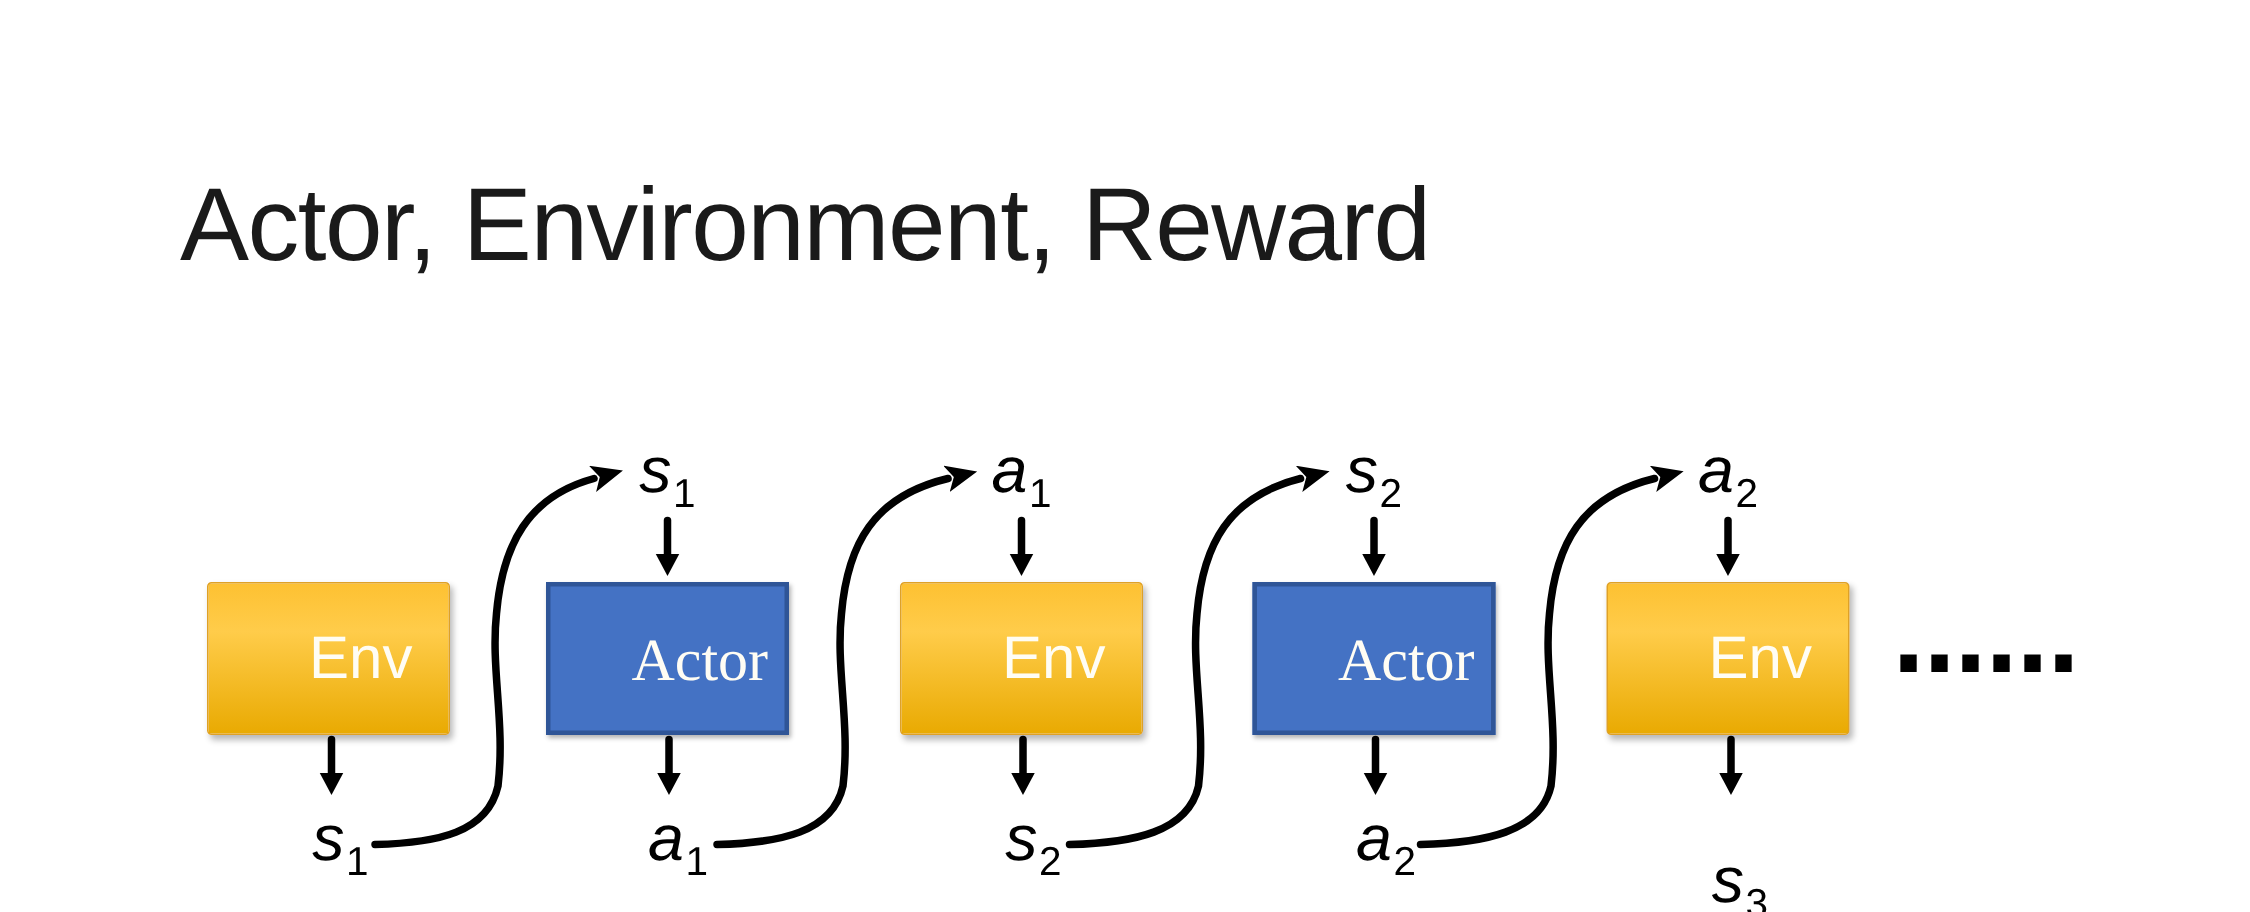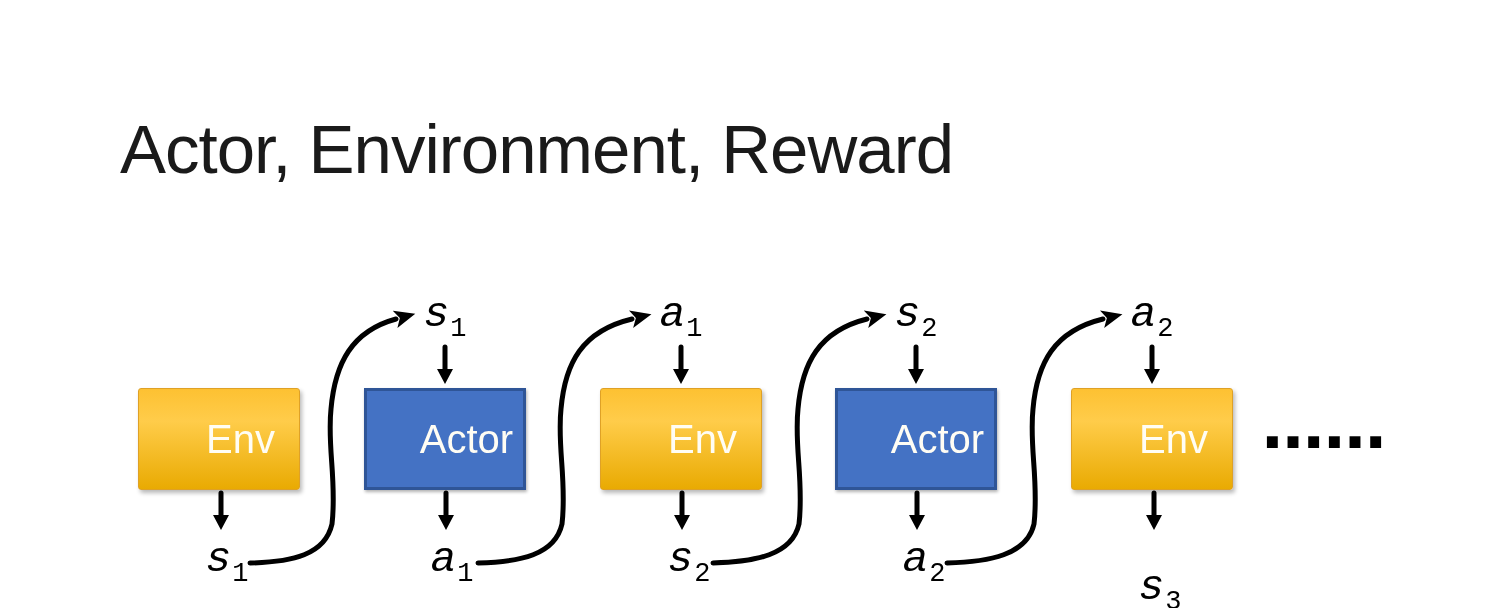--- a/index.html
+++ b/index.html
@@ -48,26 +48,27 @@
       var(--env-fill-mid,#ffcc4a) 32%,
       var(--env-fill-bottom,#e9aa02) 100%);
     border:1px solid var(--env-border,#dfa126);
     border-radius:3px;
     box-shadow:2px 3px 4px rgba(0,0,0,.28);
   }
   .actor{
     background:var(--actor-fill,#4472c4);
     border:3px solid var(--actor-border,#2f5597);
     box-shadow:1px 2px 3px rgba(0,0,0,.3);
+    font-family:Liberation Serif, serif;
   }
   .mlabel{
     position:absolute;
     width:90px;
     text-align:center;
-    font-family:Liberation Mono, monospace;
+    font-family:Liberation Sans, sans-serif;
     font-style:italic;
     font-size:43px;
     line-height:1;
     color:#000;
     white-space:nowrap;
   }
   .mlabel .msub{
     font-style:normal;
     font-size:27px;
     vertical-align:-10px;

